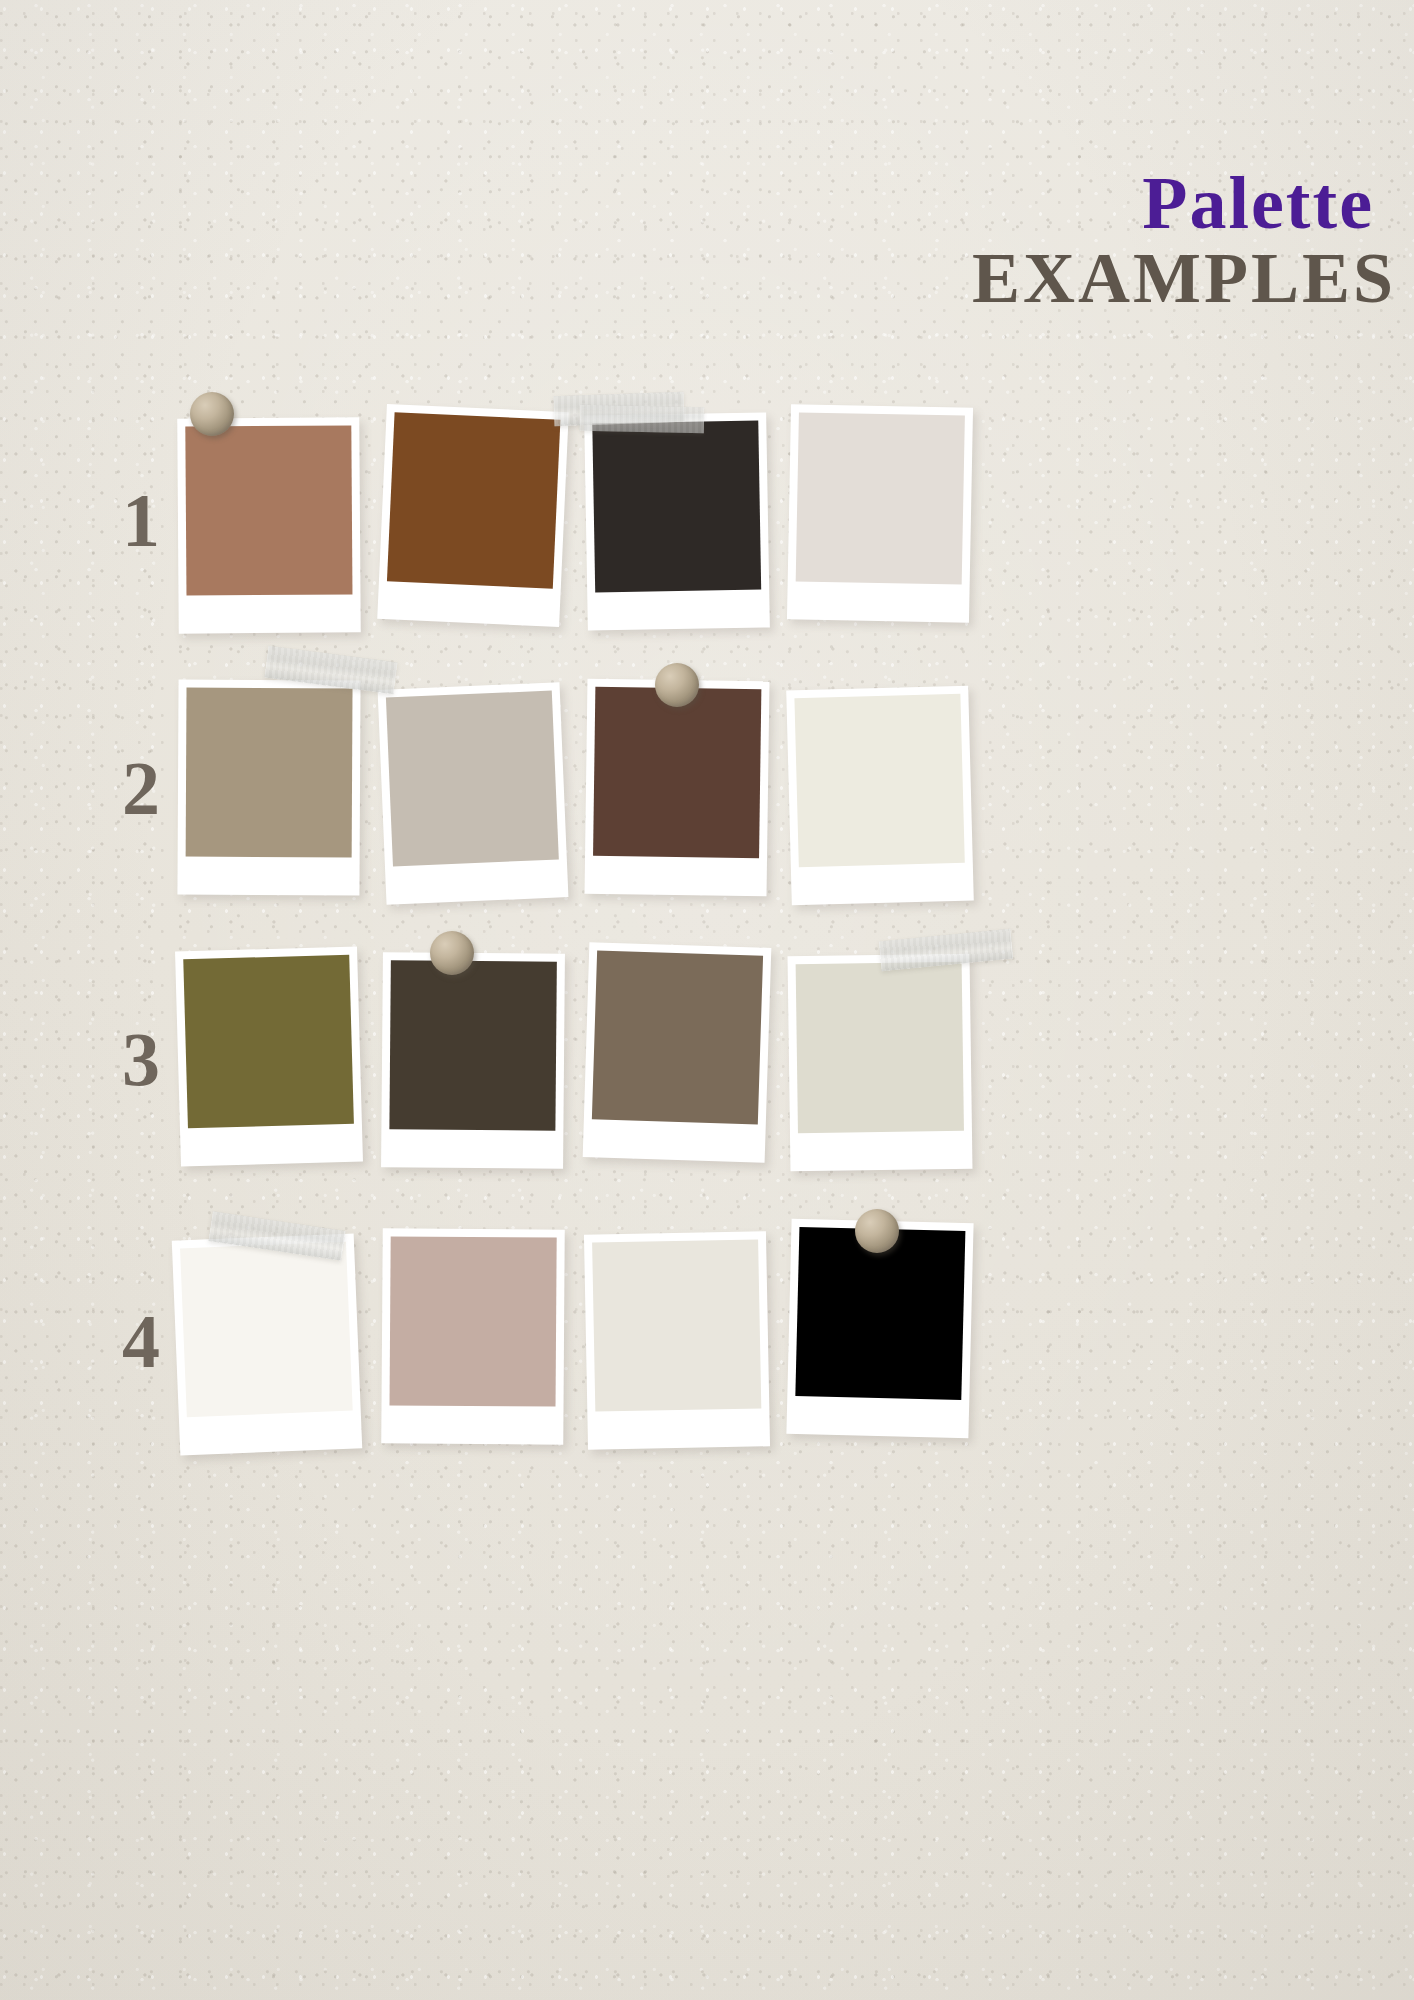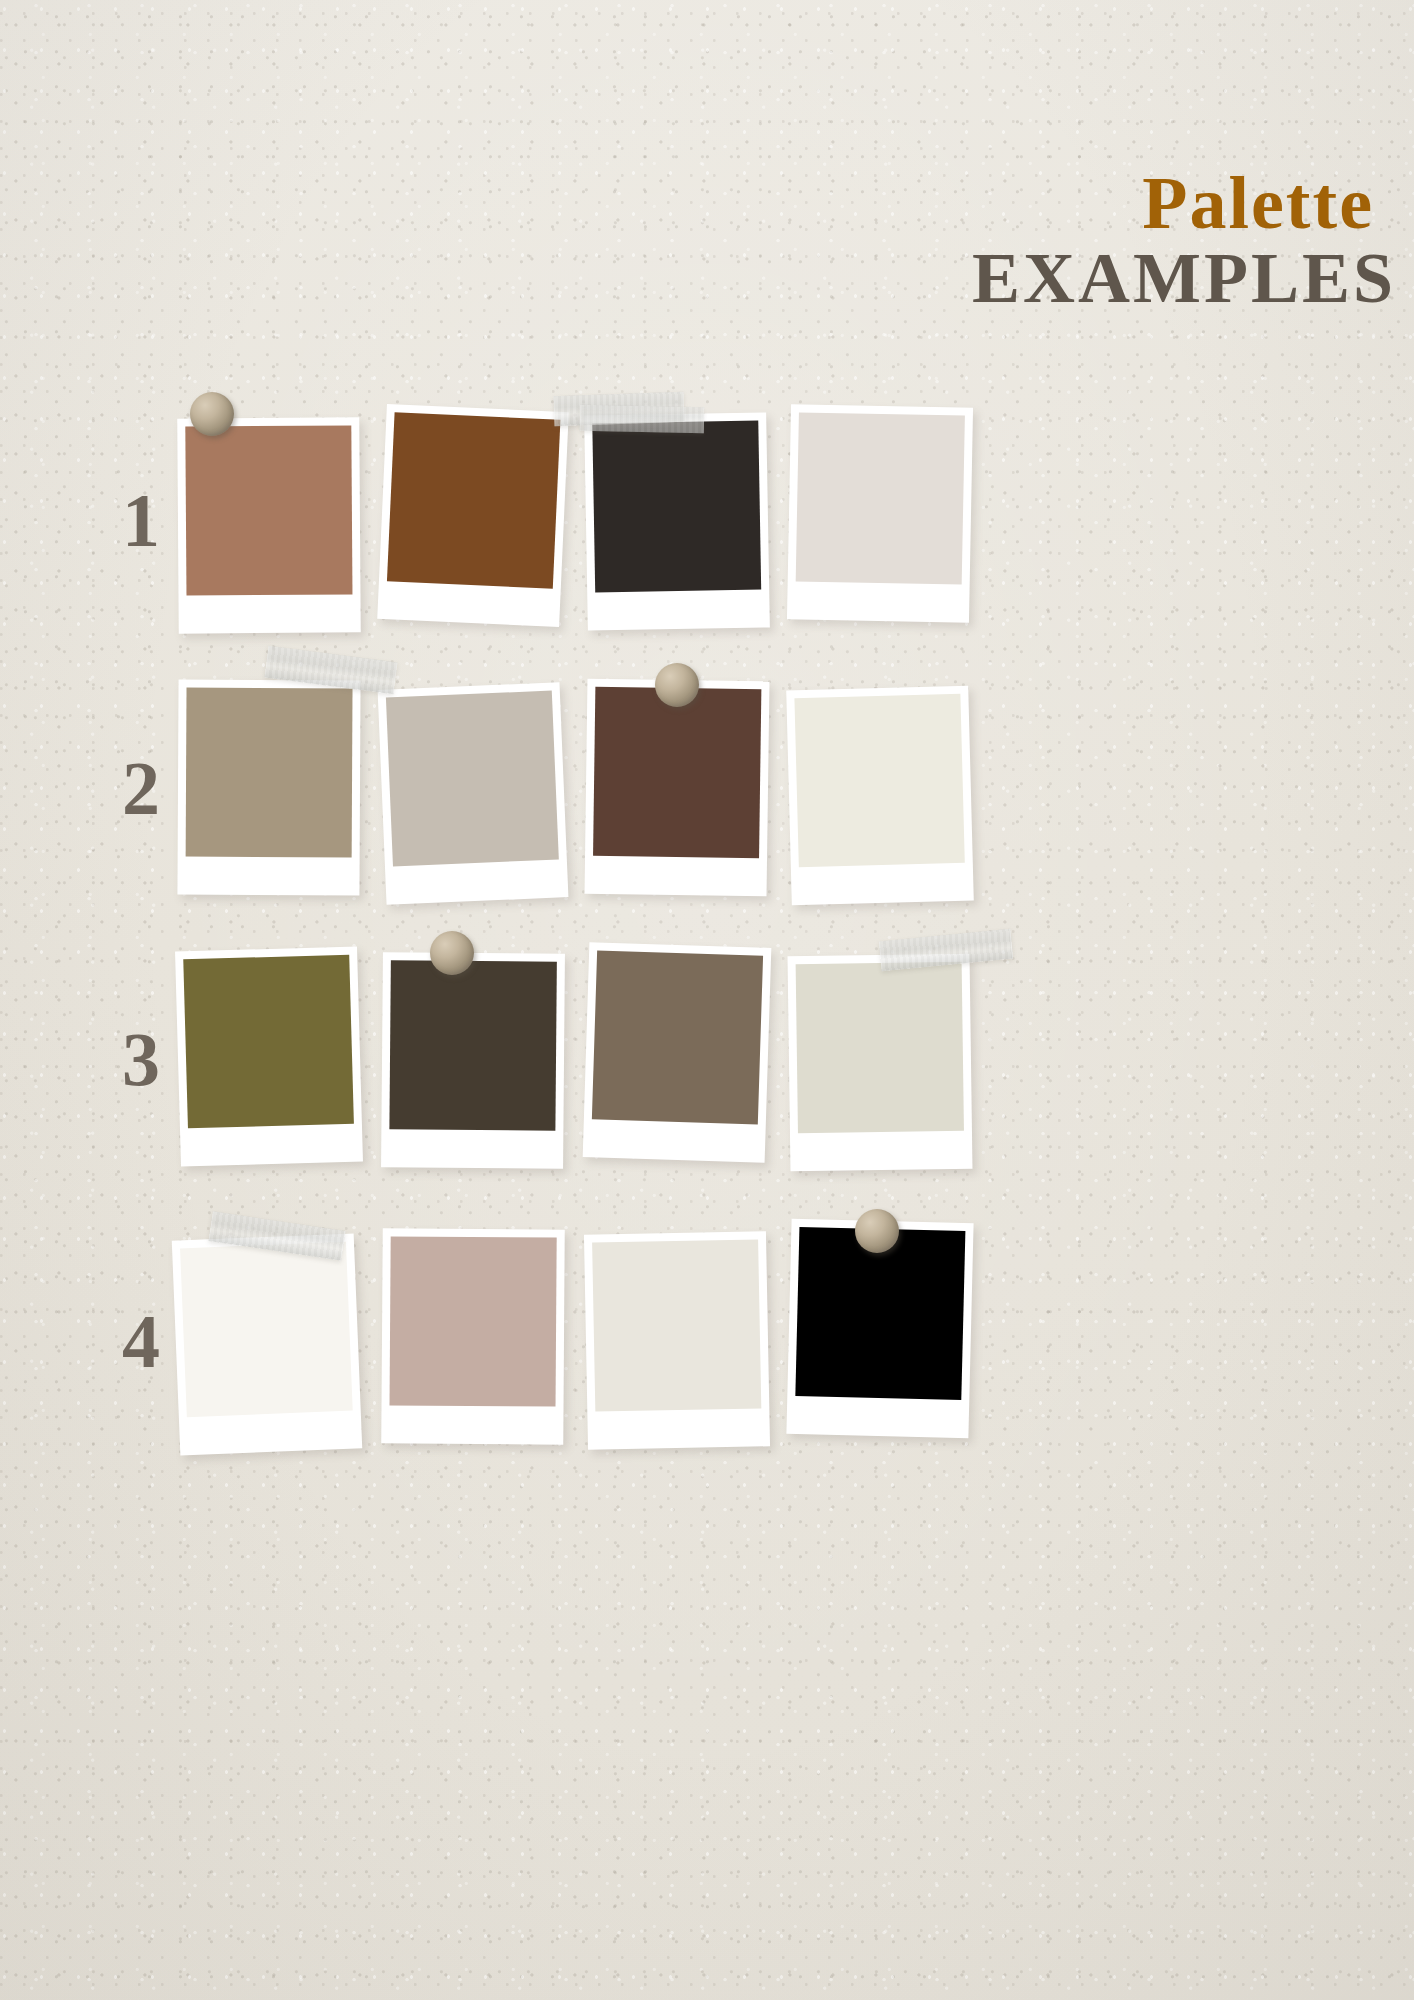--- a/index.html
+++ b/index.html
@@ -125,21 +125,21 @@
       rgba(255,255,255,.10) 0 3px, rgba(170,170,166,.07) 3px 6px);
   }
 </style>
 </head>
 <body style="background: rgb(233, 229, 221);">
 
 <div id="paper-texture"></div>
 <div id="vignette"></div>
 
 <div id="title-block">
-  <span class="title-line-1" style="color: #a16207; text-align: right;">Palette</span>
+  <span class="title-line-1" style="color: #4c1d95; text-align: right;">Palette</span>
   <span class="title-line-2" style="color: rgb(95, 86, 76);">EXAMPLES</span>
 </div>
 
 <div class="row" id="row-1" style="top:400px;">
   <div class="row-number" style="top:82px;">1</div>
 
   <div class="card" style="left:178px;top:18px;width:182px;height:215px;transform:rotate(-0.4deg);">
     <div class="card-inner">
       <div class="swatch" style="background:#a8795f;"></div>
     </div>

